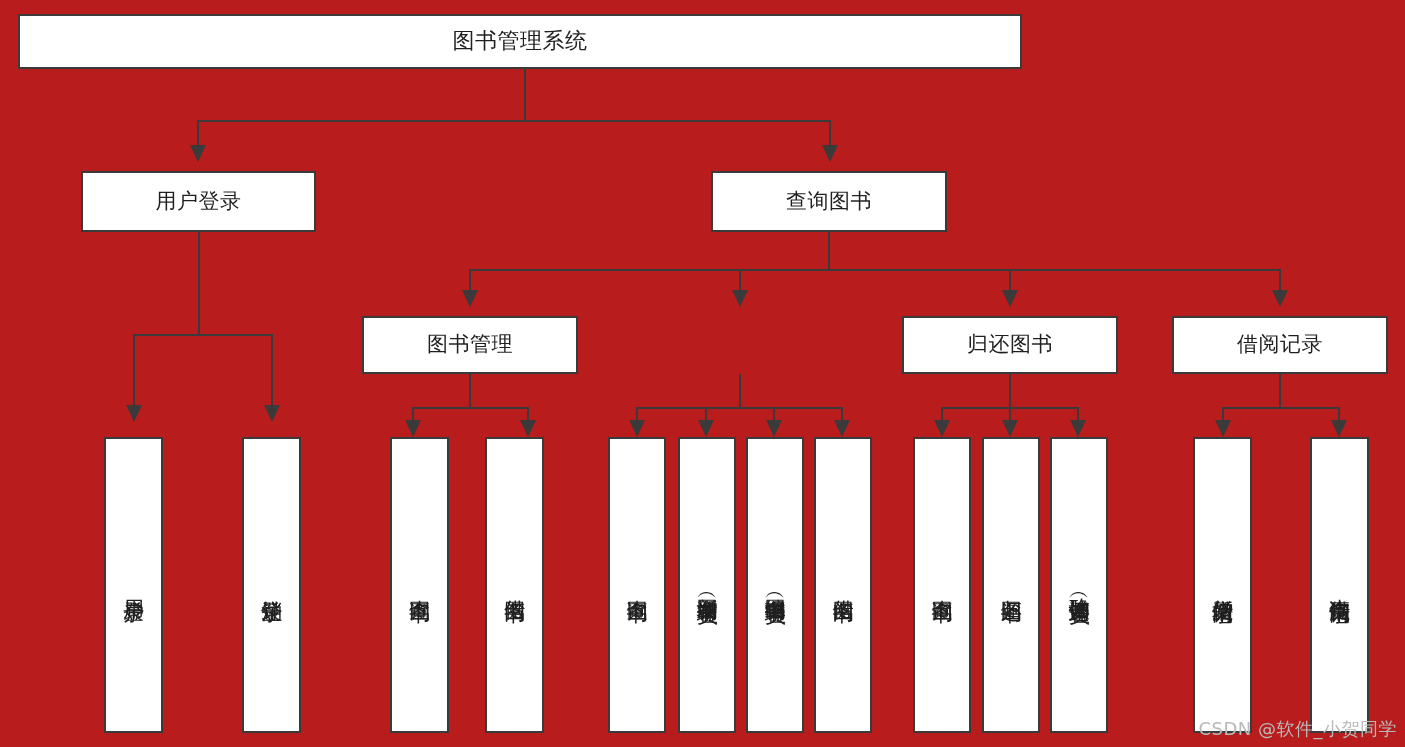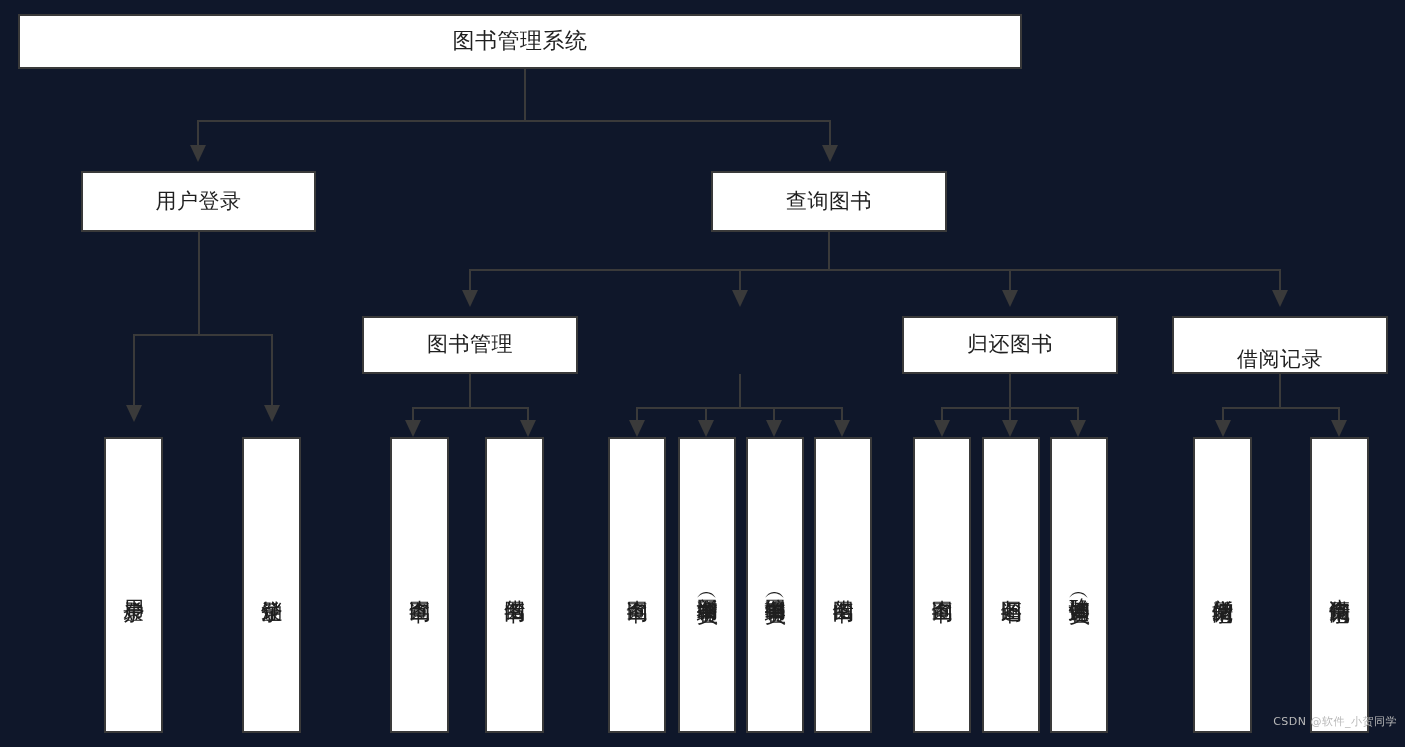--- a/index.html
+++ b/index.html
@@ -7,21 +7,21 @@
     padding: 0;
     background: #ffffff;
   }
   body {
     font-family: "DejaVu Sans", "Liberation Sans", sans-serif;
   }
   #canvas {
     position: relative;
     width: 1405px;
     height: 747px;
-    background: #0f172a;
+    background: #b91c1c;
     overflow: hidden;
   }
   .node {
     position: absolute;
     box-sizing: border-box;
     border: 2px solid #3a3a3a;
     background: #ffffff;
     display: flex;
     align-items: center;
     justify-content: center;
@@ -64,22 +64,22 @@
     position: absolute;
     width: 0;
     height: 0;
     border-left: 8px solid transparent;
     border-right: 8px solid transparent;
     border-top: 17px solid #3a3a3a;
   }
   .watermark {
     position: absolute;
     right: 8px;
-    bottom: 18px;
-    font-size: 11px;
+    bottom: 6px;
+    font-size: 18px;
     color: #b9b9b9;
     letter-spacing: 0.5px;
     white-space: nowrap;
     pointer-events: none;
     margin-top: 48px;
   }
 </style>
 </head>
 <body>
 
@@ -121,21 +121,21 @@
   <div class="arrow" style="left:1002px; top:290px;"></div>
   <div class="line v" style="left:1279px; top:269px; height:23px;"></div>
   <div class="arrow" style="left:1272px; top:290px;"></div>
 
   <div class="node horiz" style="left:362px; top:316px; width:216px; height:58px;">
     <span class="label">图书管理</span>
   </div>
   <div class="node horiz" style="left:902px; top:316px; width:216px; height:58px;">
     <span class="label">归还图书</span>
   </div>
-  <div class="node horiz" style="left:1172px; top:316px; width:216px; height:58px;align-items:flex-end;">
+  <div class="node horiz" style="left:1172px; top:316px; width:216px; height:58px;">
     <span class="label">借阅记录</span>
   </div>
 
   <div class="line v" style="left:469px; top:374px; height:35px;"></div>
   <div class="line h" style="left:412px; top:407px; width:117px;"></div>
   <div class="line v" style="left:412px; top:407px; height:16px;"></div>
   <div class="arrow" style="left:405px; top:420px;"></div>
   <div class="line v" style="left:527px; top:407px; height:16px;"></div>
   <div class="arrow" style="left:520px; top:420px;"></div>
 

